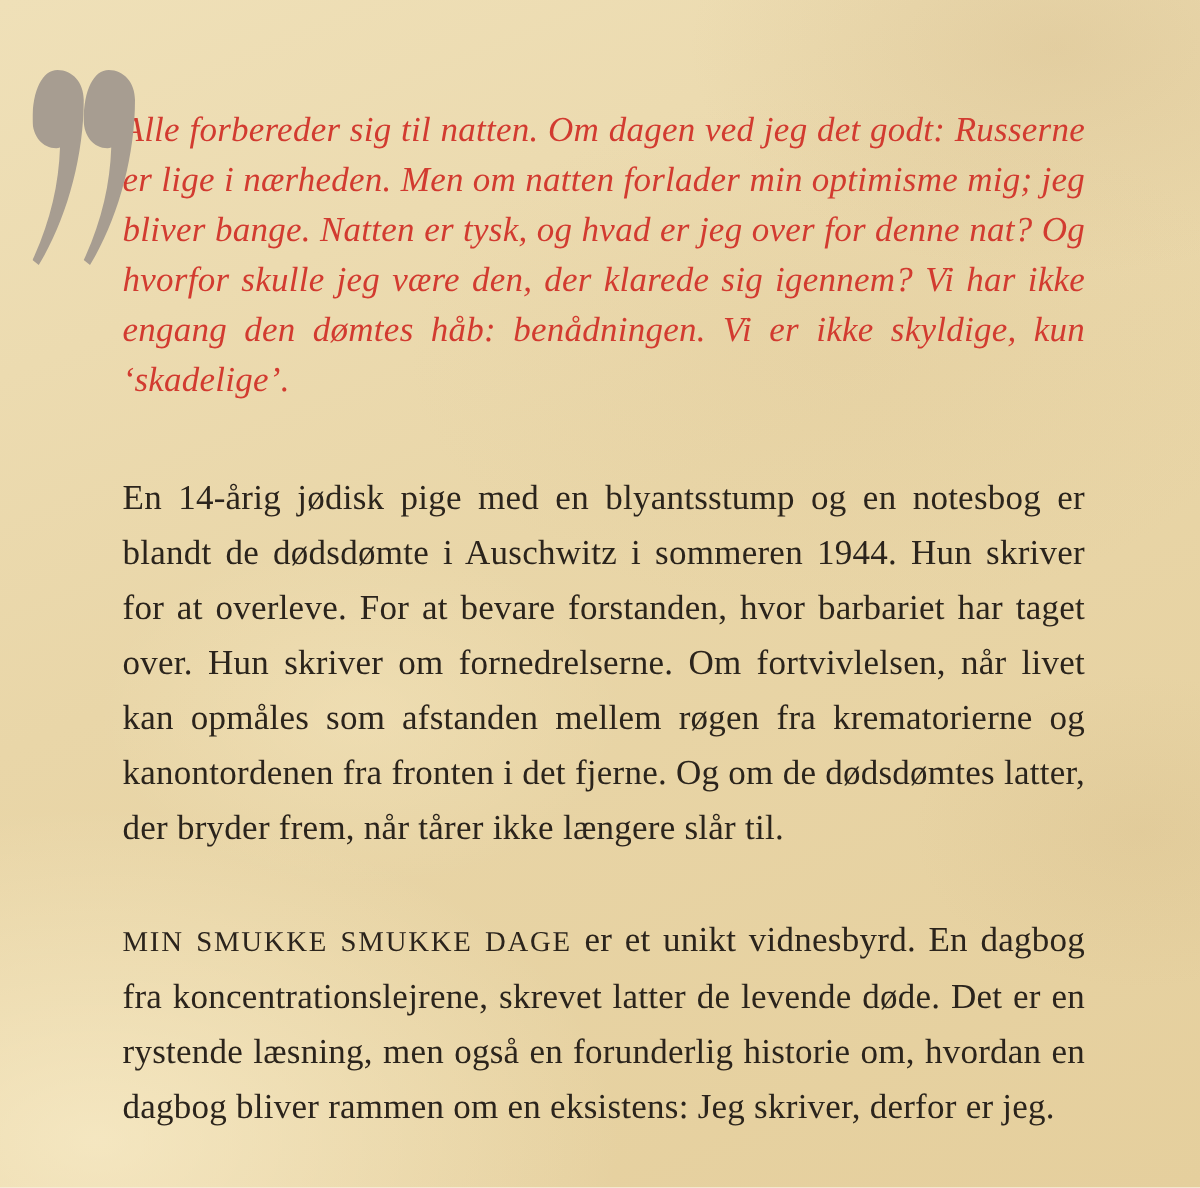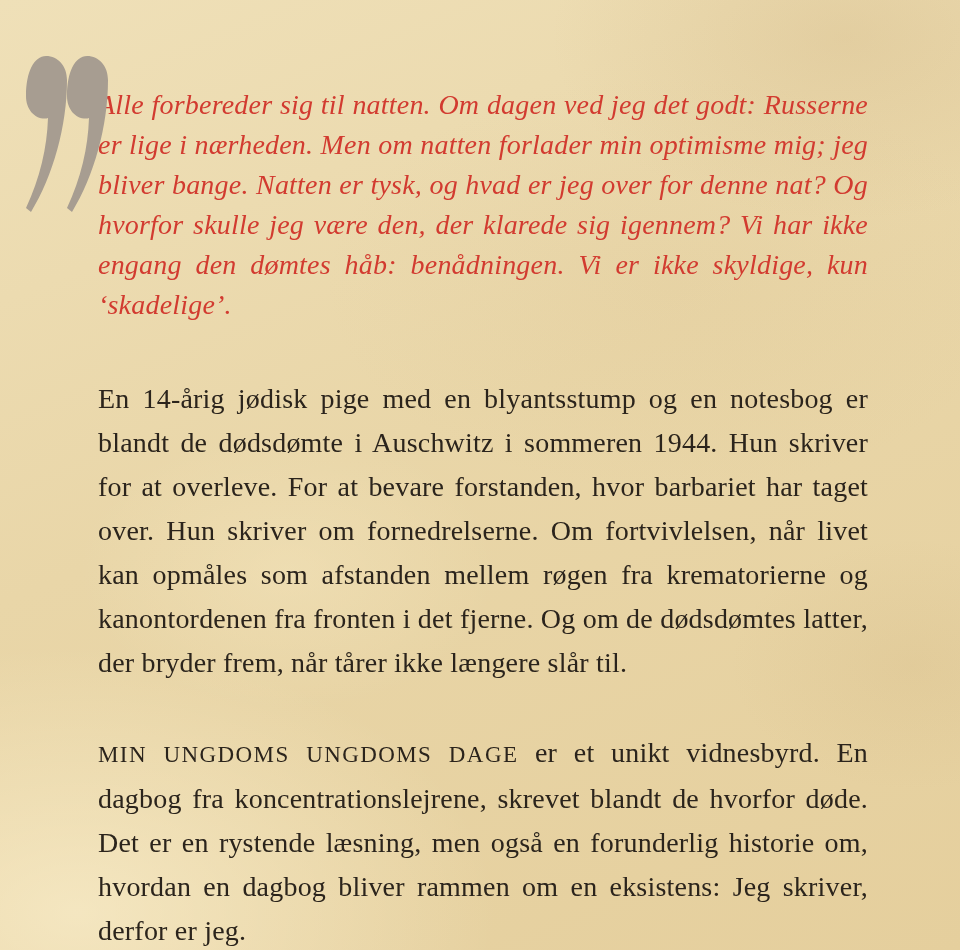--- a/index.html
+++ b/index.html
@@ -63,15 +63,15 @@
     <svg viewBox="0 0 82 178" xmlns="http://www.w3.org/2000/svg">
       <path fill="#a79d91" d="M20 0 C32 0 41 10 41 24 C41 70 27 120 5 156 L0 152 C14 122 21 92 22 62 C21 62.4 20 62.6 19 62.6 C8 62.6 0 53 0 40 C0 16 8 0 20 0 Z"></path>
       <path fill="#a79d91" d="M61 0 C73 0 82 10 82 24 C82 70 68 120 46 156 L41 152 C55 122 62 92 63 62 C62 62.4 61 62.6 60 62.6 C49 62.6 41 53 41 40 C41 16 49 0 61 0 Z"></path>
     </svg>
   </div>
 
   <p class="quote" lang="da">Alle forbereder sig til natten. Om dagen ved jeg det godt: Russerne er lige i nærheden. Men om natten forlader min optimisme mig; jeg bliver bange. Natten er tysk, og hvad er jeg over for denne nat? Og hvorfor skulle jeg være den, der klarede sig igennem? Vi har ikke engang den dømtes håb: benådningen. Vi er ikke skyldige, kun ‘skadelige’.</p>
 
   <p class="blurb" lang="da">En 14-årig jødisk pige med en blyantsstump og en notesbog er blandt de dødsdømte i Auschwitz i sommeren 1944. Hun skriver for at overleve. For at bevare forstanden, hvor barbariet har taget over. Hun skriver om fornedrelserne. Om fortvivlelsen, når livet kan opmåles som afstanden mellem røgen fra krematorierne og kanontordenen fra fronten i det fjerne. Og om de dødsdømtes latter, der bryder frem, når tårer ikke længere slår til.</p>
 
-  <p class="blurb" lang="da"><span class="smallcaps">MIN UNGDOMS UNGDOMS DAGE</span><span> er et unikt vidnesbyrd. En dagbog fra koncentrationslejrene, skrevet blandt de hvorfor døde. Det er en rystende læsning, men også en forunderlig historie om, hvordan en dagbog bliver rammen om en eksistens: Jeg skriver, derfor er jeg.</span></p>
+  <p class="blurb" lang="da"><span class="smallcaps">MIN SMUKKE SMUKKE DAGE</span><span> er et unikt vidnesbyrd. En dagbog fra koncentrationslejrene, skrevet latter de levende døde. Det er en rystende læsning, men også en forunderlig historie om, hvordan en dagbog bliver rammen om en eksistens: Jeg skriver, derfor er jeg.</span></p>
 
 </div>
 
 </body></html>

